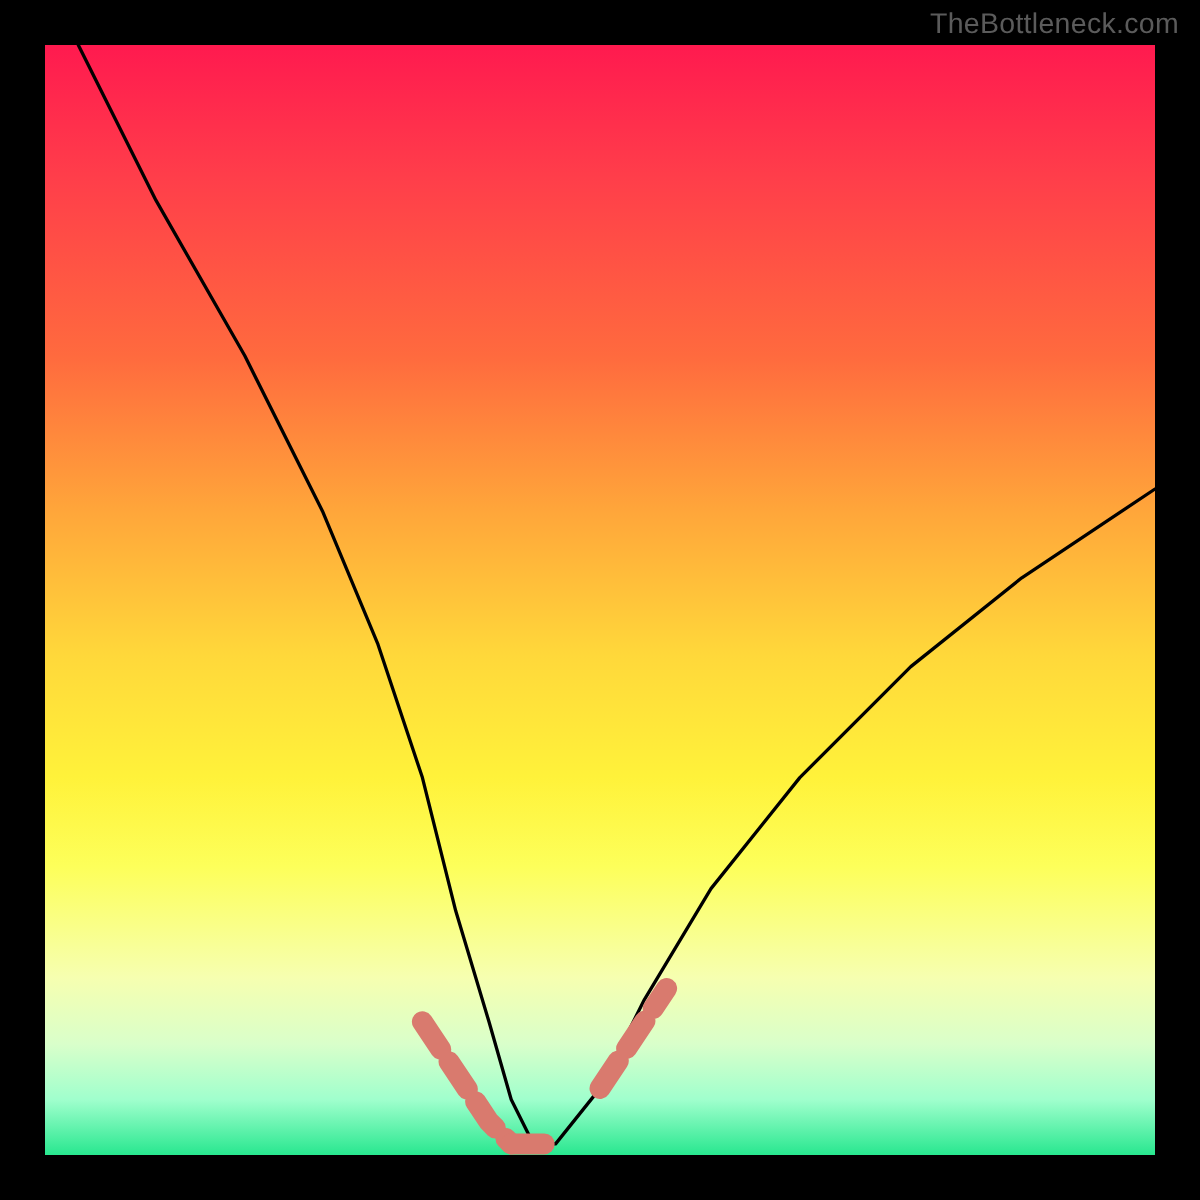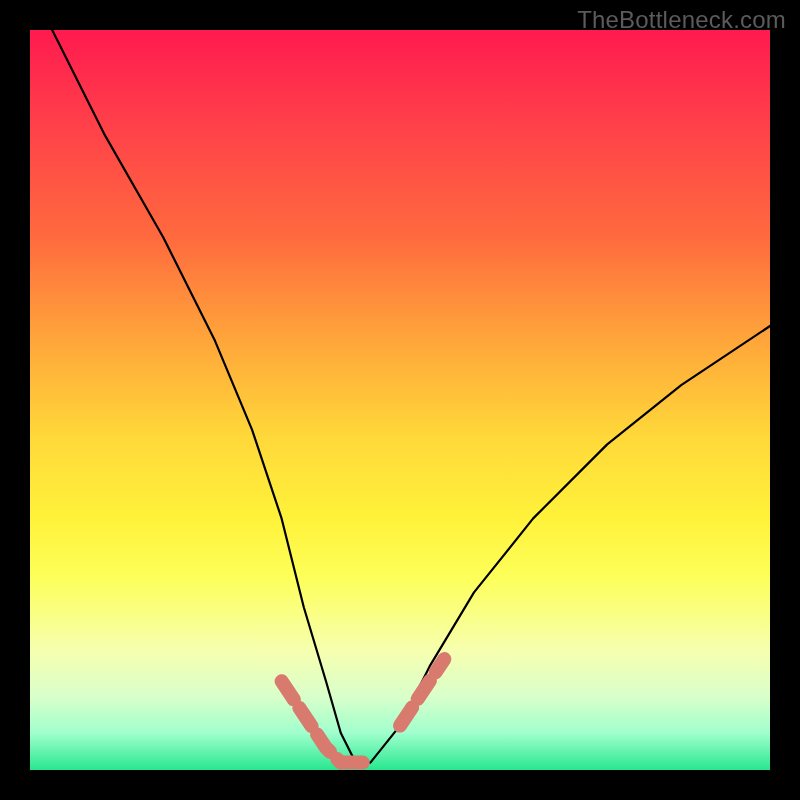--- a/index.html
+++ b/index.html
@@ -15,21 +15,21 @@
     position: relative;
     width: 800px;
     height: 800px;
     background: #000;
   }
   .watermark {
     position: absolute;
     top: 6px;
     right: 14px;
     color: #5b5b5b;
-    font-size: 24px;
+    font-size: 19px;
     font-weight: 500;
     letter-spacing: 0.2px;
     z-index: 5;
     user-select: none;
   }
   .plot-area {
     position: absolute;
     left: 30px;
     top: 30px;
     width: 740px;

